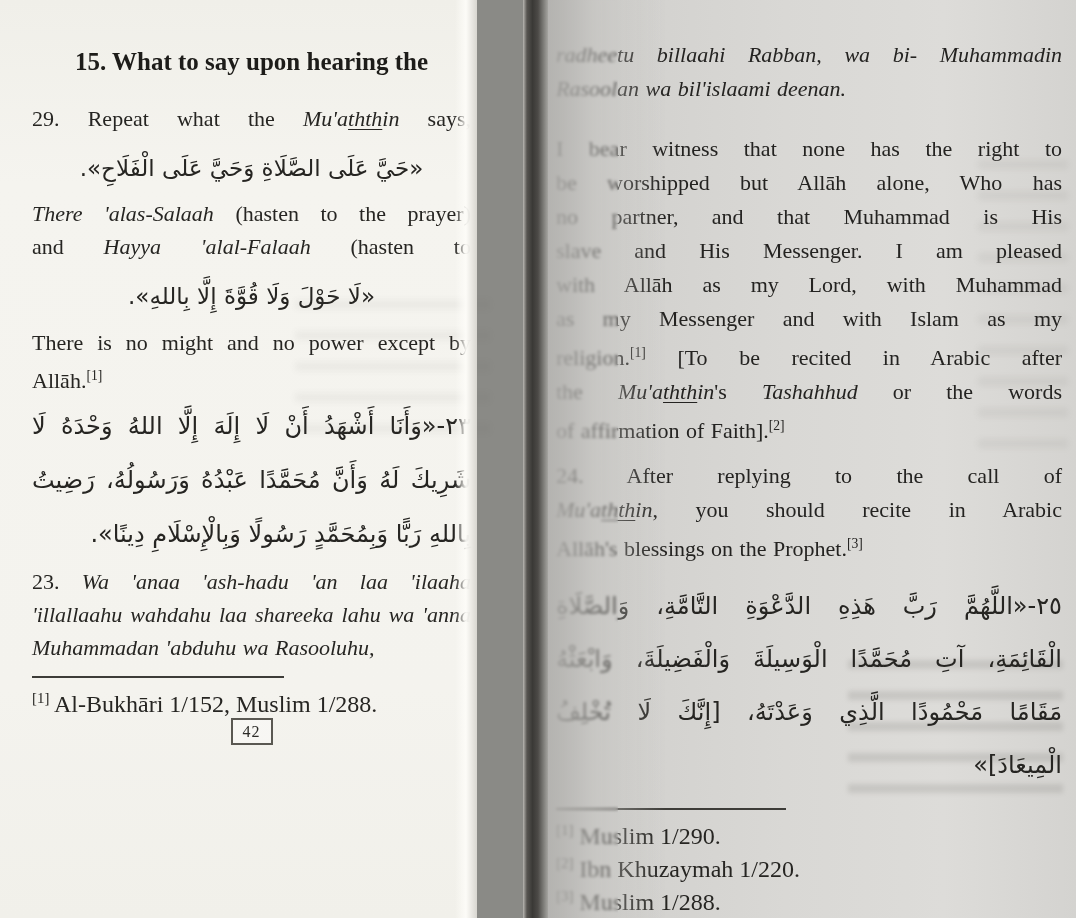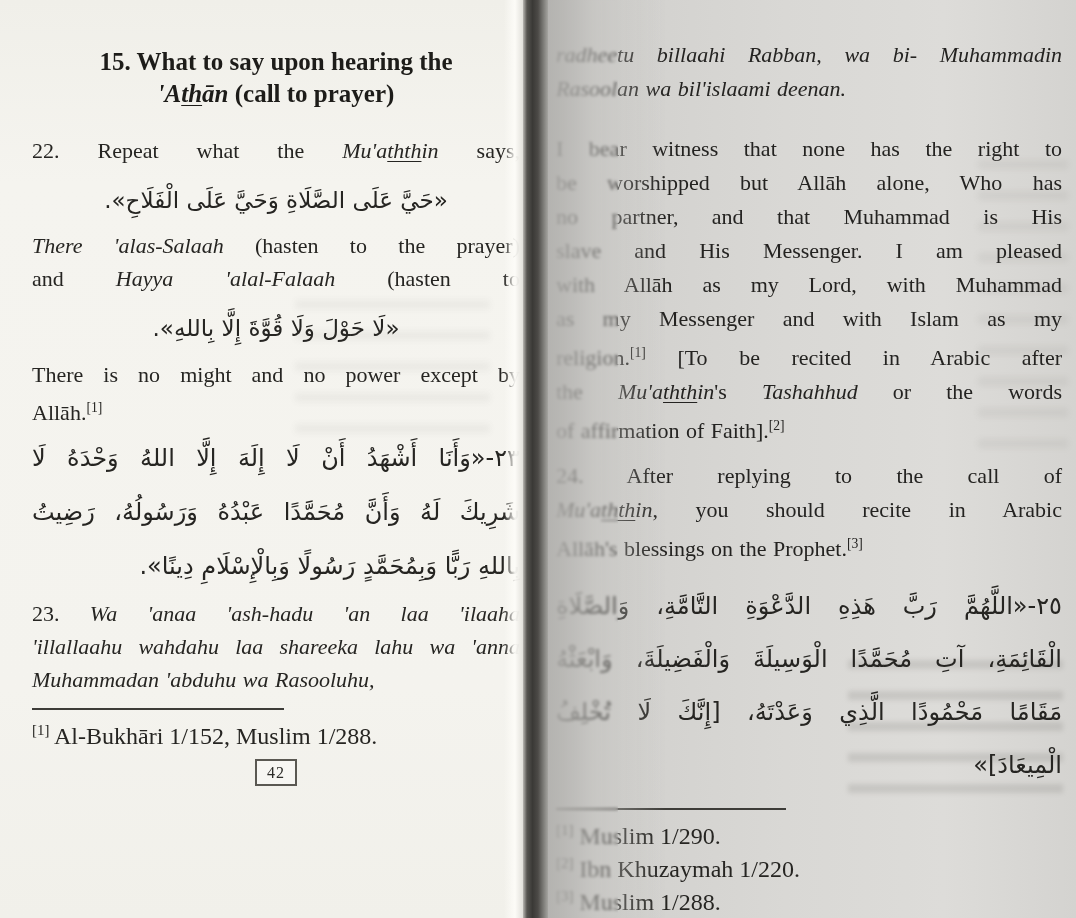--- a/index.html
+++ b/index.html
@@ -7,21 +7,21 @@
     width:1076px;height:918px;overflow:hidden;
     background:#8a8a86;
     font-family:"Liberation Serif", serif;
     -webkit-font-smoothing:antialiased;
   }
   .book{position:relative;width:1076px;height:918px;}
 
   
   .page{position:absolute;top:0;height:918px;}
   .page.left{
-    left:0;width:526px;
+    left:0;width:477px;
     background:linear-gradient(to bottom,#f0efe9 0%,#f5f4ef 20%,#f4f3ee 75%,#f1f0ea 100%);
   }
   .page.left::after{ 
     content:"";position:absolute;top:0;right:0;width:22px;height:100%;
     background:linear-gradient(to right, rgba(255,255,255,0) 0%, rgba(253,252,248,.95) 50%, #d8d6d0 100%);
     pointer-events:none;
   }
   .gutter{
     position:absolute;left:523px;top:0;width:25px;height:918px;
     background:linear-gradient(to right,#b9b7b2 0%,#565450 16%,#3a3936 38%,#4c4a47 60%,#7d7c78 82%,#a5a4a0 100%);
@@ -73,21 +73,21 @@
   .m-radheetu{margin-bottom:26px;line-height:32px;}
   .m-witness{margin-bottom:10px;}
   .m-24{margin-bottom:14px;}
   .m-ar25{font-size:24px;line-height:53px;margin-bottom:6px;}
 
   .footrule{border:0;border-top:2px solid #3d3c38;width:252px;margin:12px 0 7px;}
   .page.right .footrule{width:230px;margin-top:16px;}
   .fn{font-size:24px;line-height:27px;color:#262522;}
   .fn .line,.fn .line.last{text-align:left;text-align-last:auto;}
 
-  .pagebox-row{text-align:center;margin-top:9px;}
+  .pagebox-row{text-align:center;}
   .pagebox{
     display:inline-block;border:2px solid #5a5852;background:rgba(255,255,255,.35);
     padding:0 10px;font-size:16px;line-height:23px;color:#2c2b28;letter-spacing:1px;
   }
 
   
   .ghost{position:absolute;pointer-events:none;}
   .ghost-stripes{background:repeating-linear-gradient(to bottom,#55534e 0 9px,transparent 9px 31px);}
   #ghost-left-mid{top:300px;left:295px;width:195px;height:150px;opacity:.06;filter:blur(3px);}
   #ghost-right-low{top:660px;left:300px;width:215px;height:140px;opacity:.15;filter:blur(2.5px);}
@@ -96,25 +96,24 @@
 </head>
 <body>
 
 <div class="book">
 
   <section class="page left">
     <div class="content">
 
       <div class="heading">
           <div class="line"><span>15. What to say upon hearing the</span></div>
-          <div class="line last"><span class="i">'A</span><span class="i u">th</span><span class="i">ān</span><span> (call to prayer)</span></div>
         </div>
 
       <div class="en m-p22">
-          <div class="line"><span>22. Repeat what the </span><span class="i">Mu'a</span><span class="i u">thth</span><span class="i">in</span><span> says,</span></div>
+          <div class="line"><span>29. Repeat what the </span><span class="i">Mu'a</span><span class="i u">thth</span><span class="i">in</span><span> says,</span></div>
         </div>
 
       <div class="ar ar-single">«حَيَّ عَلَى الصَّلَاةِ وَحَيَّ عَلَى الْفَلَاحِ».</div>
 
       <div class="en m-hayya">
           <div class="line"><span class="i">There 'alas-Salaah</span><span> (hasten to the prayer)</span></div>
           <div class="line"><span>and </span><span class="i">Hayya 'alal-Falaah</span><span> (hasten to</span></div>
         </div>
 
       <div class="ar ar-single">«لَا حَوْلَ وَلَا قُوَّةَ إِلَّا بِاللهِ».</div>

